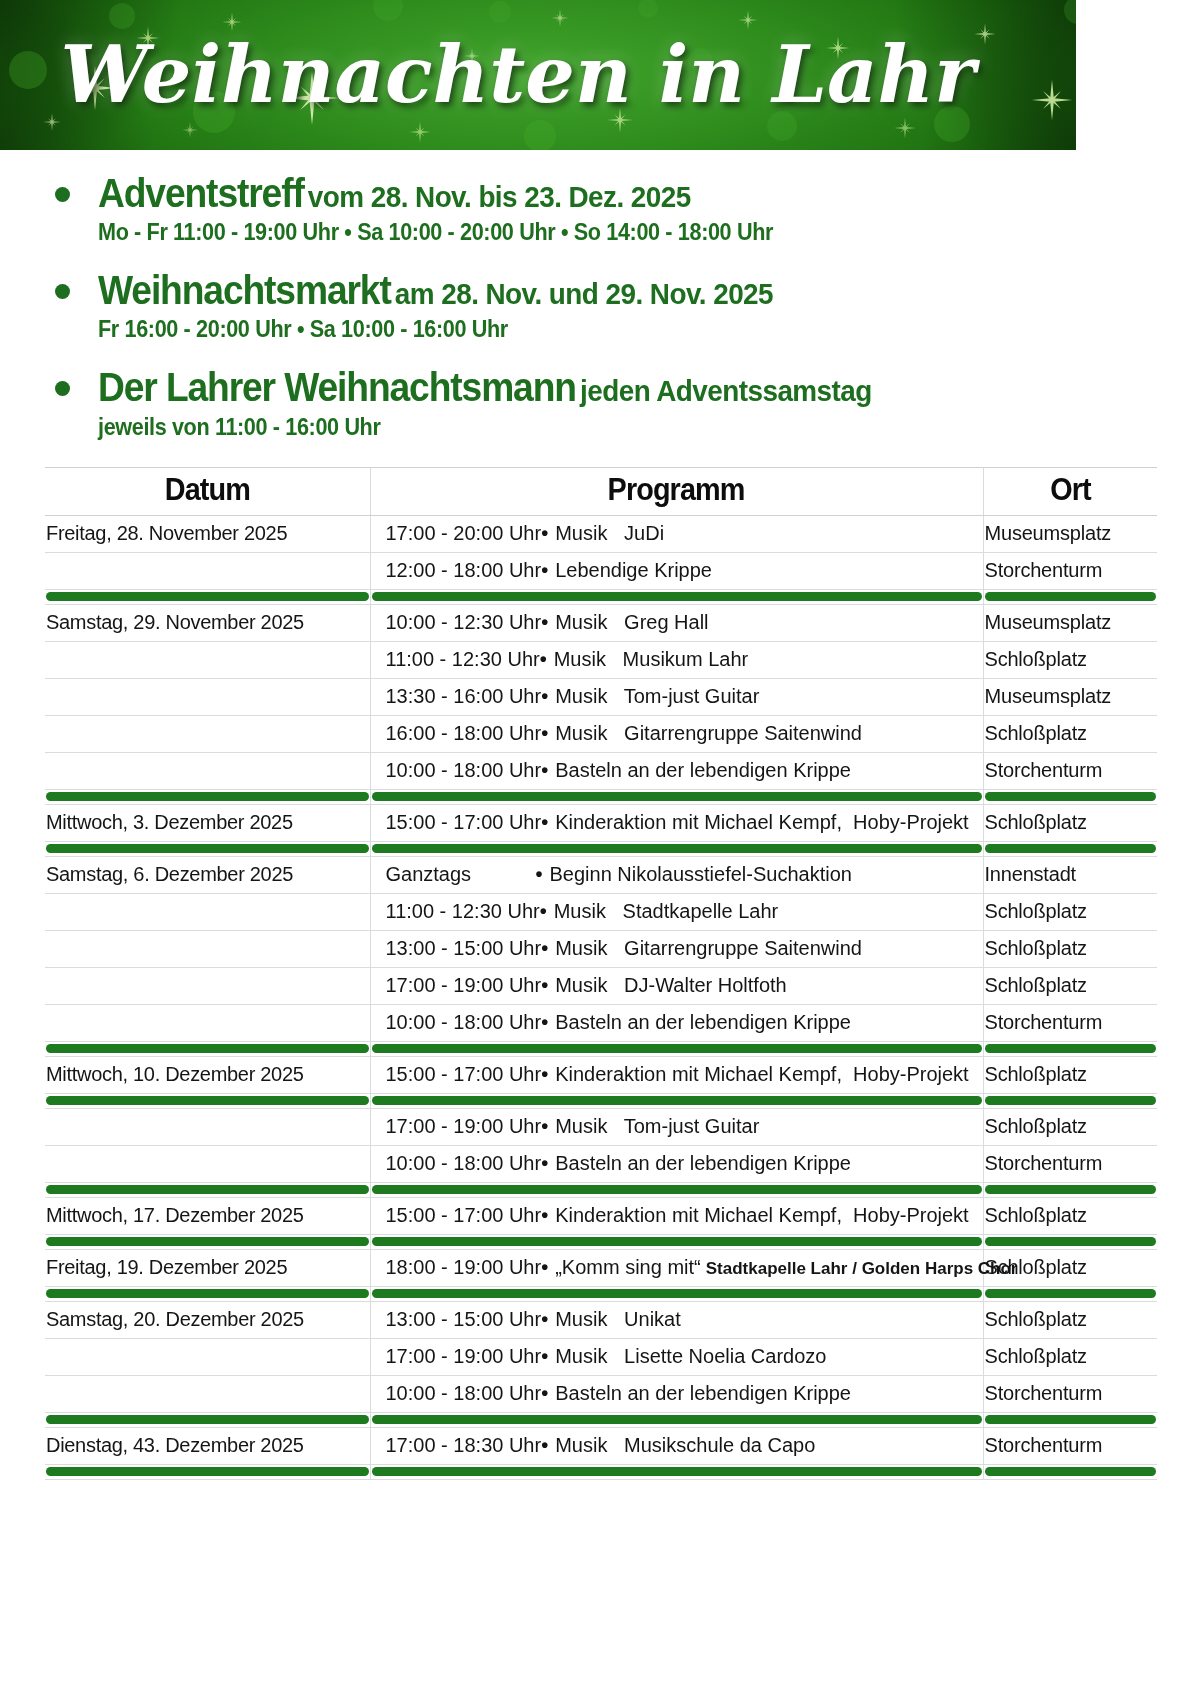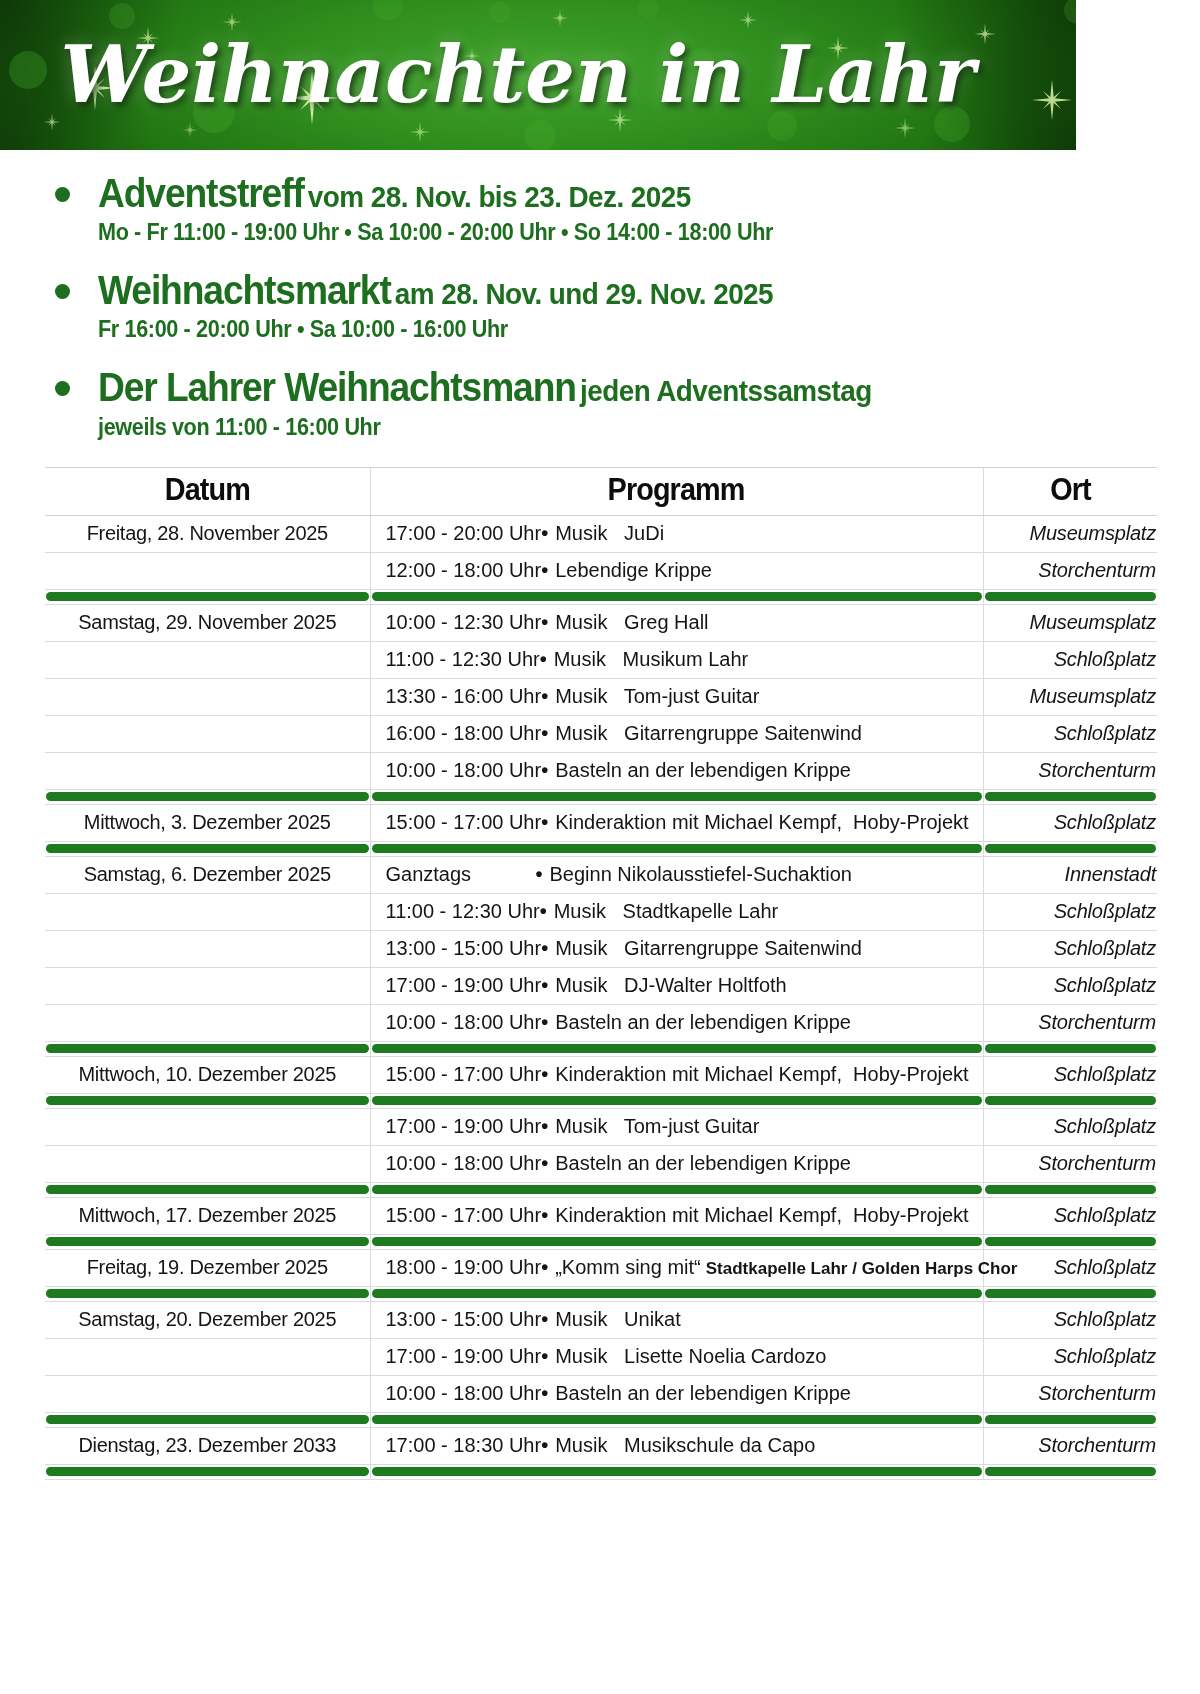--- a/index.html
+++ b/index.html
@@ -69,23 +69,23 @@
   .schedule th .hdr{
     display:inline-block;transform:scaleX(.9);
     font-size:32px;font-weight:bold;letter-spacing:-1px;color:#0d0d0d;
   }
   .schedule td{
     border-top:1px solid var(--hair);
     height:37px;vertical-align:middle;font-size:20px;color:#151515;
   }
   td.datecell,th.h-date{border-right:1px solid var(--hair);}
   td.progcell,th.h-prog{border-right:1px solid var(--hair);}
-  td.datecell{text-align:center;letter-spacing:-0.3px;}
+  td.datecell{text-align:left;letter-spacing:-0.3px;}
   td.progcell{padding:0 8px 0 15px;white-space:nowrap;}
-  td.ortcell{text-align:right;letter-spacing:-0.2px;font-style:italic;}
+  td.ortcell{text-align:left;letter-spacing:-0.2px;}
   .time{display:inline-block;min-width:150px;white-space:pre;}
   .pbullet{font-weight:bold;padding:0 7px 0 0;}
   .plabel{font-weight:normal;}
   .pdetail{white-space:pre-wrap;}
   .psmall{font-size:17px;font-weight:bold;margin-left:5px;letter-spacing:0;}
   tr.seprow td{height:15px;padding:2px 0;border-top:1px solid var(--hair);border-bottom:1px solid var(--hair);}
   tr.seprow .bar{height:9px;background:var(--bar-green);border-radius:5px;margin:0 1px;}
 </style>
 </head>
 <body>
@@ -417,21 +417,21 @@
           <div class="bar"></div>
         </td>
         <td class="progcell" style="padding: 2px 0px;">
           <div class="bar"></div>
         </td>
         <td class="ortcell" style="padding: 2px 0px;">
           <div class="bar"></div>
         </td>
       </tr>
       <tr class="row">
-        <td class="datecell">Dienstag, 23. Dezember 2033</td>
+        <td class="datecell">Dienstag, 43. Dezember 2025</td>
         <td class="progcell"><span class="time">17:00 - 18:30 Uhr</span><span class="pbullet">•</span><span class="plabel">Musik</span><span class="pdetail">   Musikschule da Capo</span></td>
         <td class="ortcell">Storchenturm</td>
       </tr>
       <tr class="seprow">
         <td class="datecell" style="padding: 2px 0px;">
           <div class="bar"></div>
         </td>
         <td class="progcell" style="padding: 2px 0px;">
           <div class="bar"></div>
         </td>

